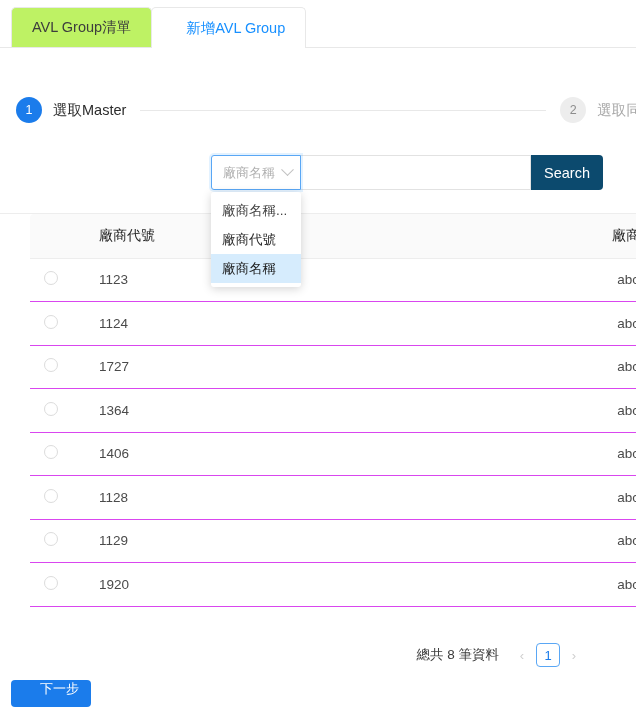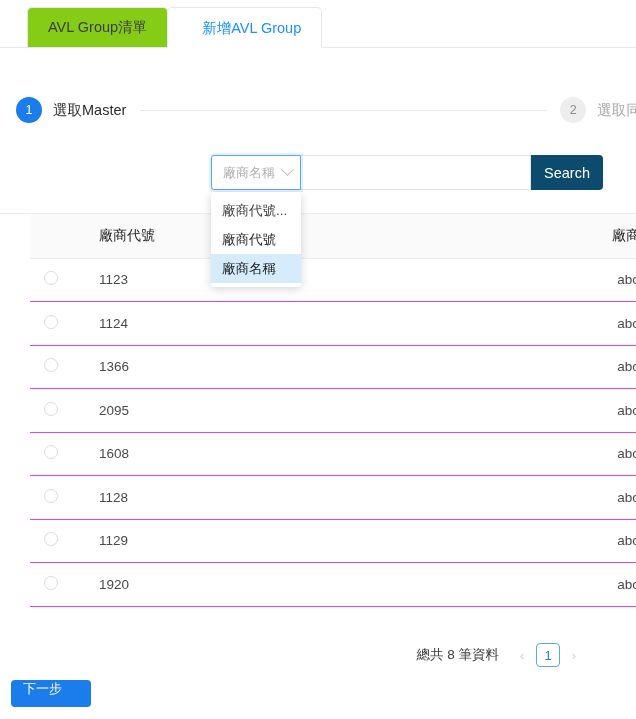--- a/index.html
+++ b/index.html
@@ -27,21 +27,21 @@
     padding: 0 20px;
     display: flex; align-items: center;
     font-size: 14.5px;
     border: 1px solid #e8e8e8;
     border-bottom: none;
     border-radius: 5px 5px 0 0;
     margin-right: -1px;
     cursor: pointer;
     position: relative;
   }
-  .tab.inactive { background: #84cc16; color: #3d3d3d; margin-left: 16px; }
+  .tab.inactive { background: #bef264; color: #3d3d3d; }
   .tab.active {
     background: #ffffff; color: #1890ff;
     z-index: 2;
     height: 41px;
     margin-bottom: -1px;
     padding-left: 34px;
   }
 
   
   .steps {
@@ -189,21 +189,21 @@
 
   
   .nextbtn {
     position: absolute; left: 11px; top: 680px;
     min-width: 80px; height: 27px;
     background: #1b7ceb; color: #fff;
     border: none; border-radius: 4px;
     font-size: 13px; cursor: pointer;
     padding: 0 12px;
     font-family: "Liberation Sans", sans-serif;
-    display: flex; align-items: flex-start; gap: 7px; flex-direction: column;
+    display: flex; align-items: flex-end; gap: 7px; flex-direction: column;
   }
 </style>
 </head>
 <body>
 
 <div class="page">
 
   <div class="tabbar">
     <div class="tab inactive">
       <span>AVL Group清單</span>
@@ -228,21 +228,21 @@
   <div class="searchrow">
     <div class="selectbox">
       <span>廠商名稱</span>
       <span class="chev"></span>
     </div>
     <input class="searchinput" type="text" value="" style="">
     <button class="searchbtn">Search</button>
   </div>
 
   <div class="dropdown">
-    <div class="dd-item placeholder">廠商代號...</div>
+    <div class="dd-item placeholder">廠商名稱...</div>
     <div class="dd-item">廠商代號</div>
     <div class="dd-item selected">廠商名稱</div>
   </div>
 
   <div class="table-wrap">
     <table>
       <thead>
         <tr>
           <th class="col-radio"></th>
           <th class="col-code">廠商代號</th>
@@ -255,31 +255,31 @@
           <td>1123</td>
           <td class="col-name">abc1123</td>
         </tr>
         <tr>
           <td class="col-radio"><span class="radio"></span></td>
           <td>1124</td>
           <td class="col-name">abc1124</td>
         </tr>
         <tr>
           <td class="col-radio"><span class="radio"></span></td>
-          <td>1366</td>
+          <td>1727</td>
           <td class="col-name">abc1125</td>
         </tr>
         <tr>
           <td class="col-radio"><span class="radio"></span></td>
-          <td>2095</td>
+          <td>1364</td>
           <td class="col-name">abc1126</td>
         </tr>
         <tr>
           <td class="col-radio"><span class="radio"></span></td>
-          <td>1608</td>
+          <td>1406</td>
           <td class="col-name">abc1127</td>
         </tr>
         <tr>
           <td class="col-radio"><span class="radio"></span></td>
           <td>1128</td>
           <td class="col-name">abc1128</td>
         </tr>
         <tr>
           <td class="col-radio"><span class="radio"></span></td>
           <td>1129</td>

